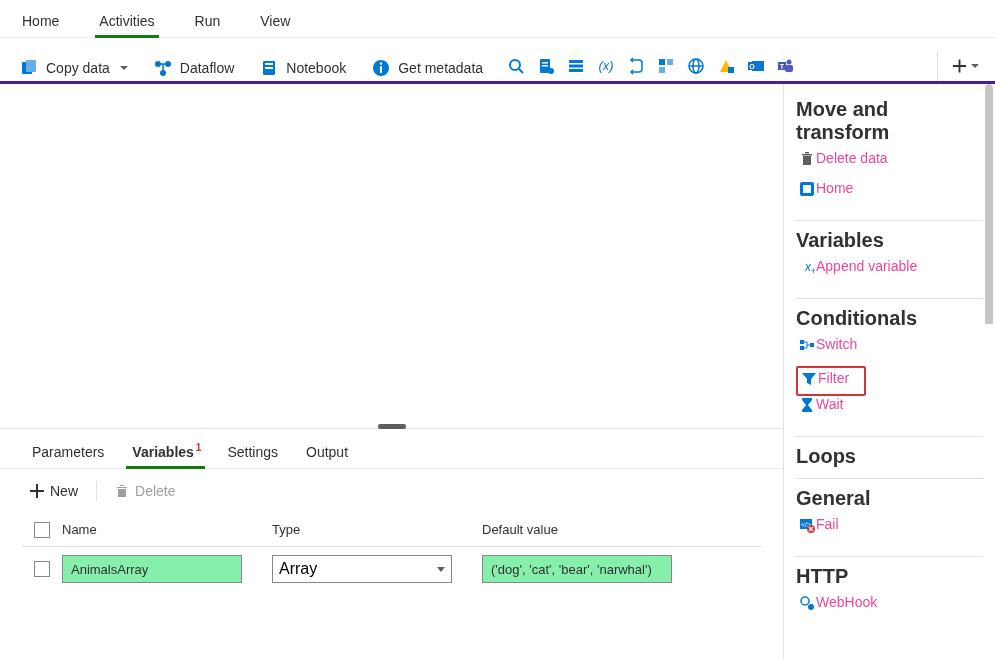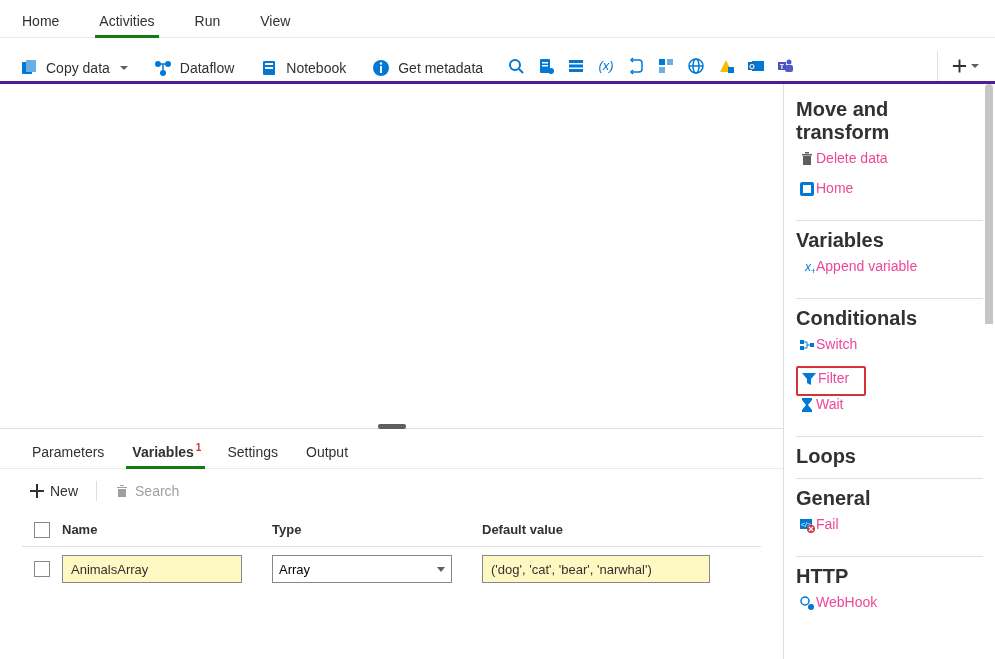--- a/index.html
+++ b/index.html
@@ -35,30 +35,30 @@
 .b-tab.active{ font-weight:600;}
 .b-tab.active::after{content:""; position:absolute; left:8px; right:8px; bottom:-1px; height:3px; background:#107c10;}
 .b-tab .sup{ color:#d13438; font-size:10px; position:relative; top:-6px; left:2px;}
 
 .b-actions{ display:flex; align-items:center; gap:6px; padding:10px 22px;}
 .b-act{ display:inline-flex; align-items:center; gap:6px; font-size:14px; color:#323130; cursor:pointer; padding:4px 8px;}
 .b-act.disabled{ color:#a19f9d; cursor:default;}
 .b-act-sep{ width:1px; height:20px; background:#e1dfdd; margin:0 4px;}
 
 .vars-table{ padding:0 22px;}
-.vars-head{ display:flex; align-items:center; height:34px; border-bottom:1px solid #e1dfdd; font-size:13px; color:#323130; font-weight:700;}
+.vars-head{ display:flex; align-items:center; height:34px; border-bottom:1px solid #e1dfdd; font-size:13px; color:#323130; font-weight:400;}
 .col-chk{ width:40px; display:flex; justify-content:center;}
 .col-name{ width:210px;}
 .col-type{ width:210px;}
 .col-def{ flex:1; max-width:200px;}
 .vars-row{ display:flex; align-items:center; height:44px;}
-.txt-in{ height:28px; border:1px solid #8a8886; padding:0 8px; font-size:13px; color:#323130; background:#fef9c3;}
+.txt-in{ height:28px; border:1px solid #8a8886; padding:0 8px; font-size:13px; color:#323130; background:#86efac;}
 .txt-in.name{ width:180px;}
-.txt-in.def{ width:228px;}
-.sel{ height:28px; width:180px; border:1px solid #8a8886; padding:0 6px; font-size:13px; background:#fff; display:flex; align-items:center; justify-content:space-between; cursor:pointer;}
+.txt-in.def{ width:190px;}
+.sel{ height:28px; width:180px; border:1px solid #8a8886; padding:0 6px; font-size:16px; background:#fff; display:flex; align-items:center; justify-content:space-between; cursor:pointer;}
 .sel::after{content:""; border-top:5px solid #605e5c; border-left:4px solid transparent; border-right:4px solid transparent;}
 .chk{ width:16px; height:16px; border:1px solid #8a8886; background:#fff;}
 
 
 .flyout{ width:211px; background:#fff; padding:8px 12px 12px; overflow:hidden; position:relative;}
 .fly-scroll{ position:absolute; right:2px; top:0; bottom:0; width:8px; background:linear-gradient(#c8c6c4,#c8c6c4) no-repeat; background-size:8px 240px; background-position:0 0; border-radius:4px;}
 .search-box{ display:flex; align-items:center; height:30px; border:1px solid #8a8886; padding:0 8px; gap:8px; margin-bottom:14px;}
 .search-box input{ border:none; outline:none; font-size:13px; flex:1; color:#323130;}
 .search-box input::placeholder{color:#605e5c;}
 .fly-section{ margin-bottom:10px;}
@@ -222,21 +222,21 @@
           <svg width="14" height="14" viewBox="0 0 14 14">
               <path d="M6 0h2v14H6zM0 6h14v2H0z" class="dark"></path>
             </svg>
           <span>New</span>
         </div>
         <div class="b-act-sep"></div>
         <div class="b-act disabled">
           <svg width="14" height="14" viewBox="0 0 14 14">
               <path d="M2 3h10v1H2zM3 5h8v8H3zM5 1h4v1H5z" fill="#a19f9d"></path>
             </svg>
-          <span>Search</span>
+          <span>Delete</span>
         </div>
       </div>
       <div class="vars-table">
         <div class="vars-head">
           <div class="col-chk">
               <div class="chk"></div>
             </div>
           <div class="col-name">Name</div>
           <div class="col-type">Type</div>
           <div class="col-def">Default value</div>

